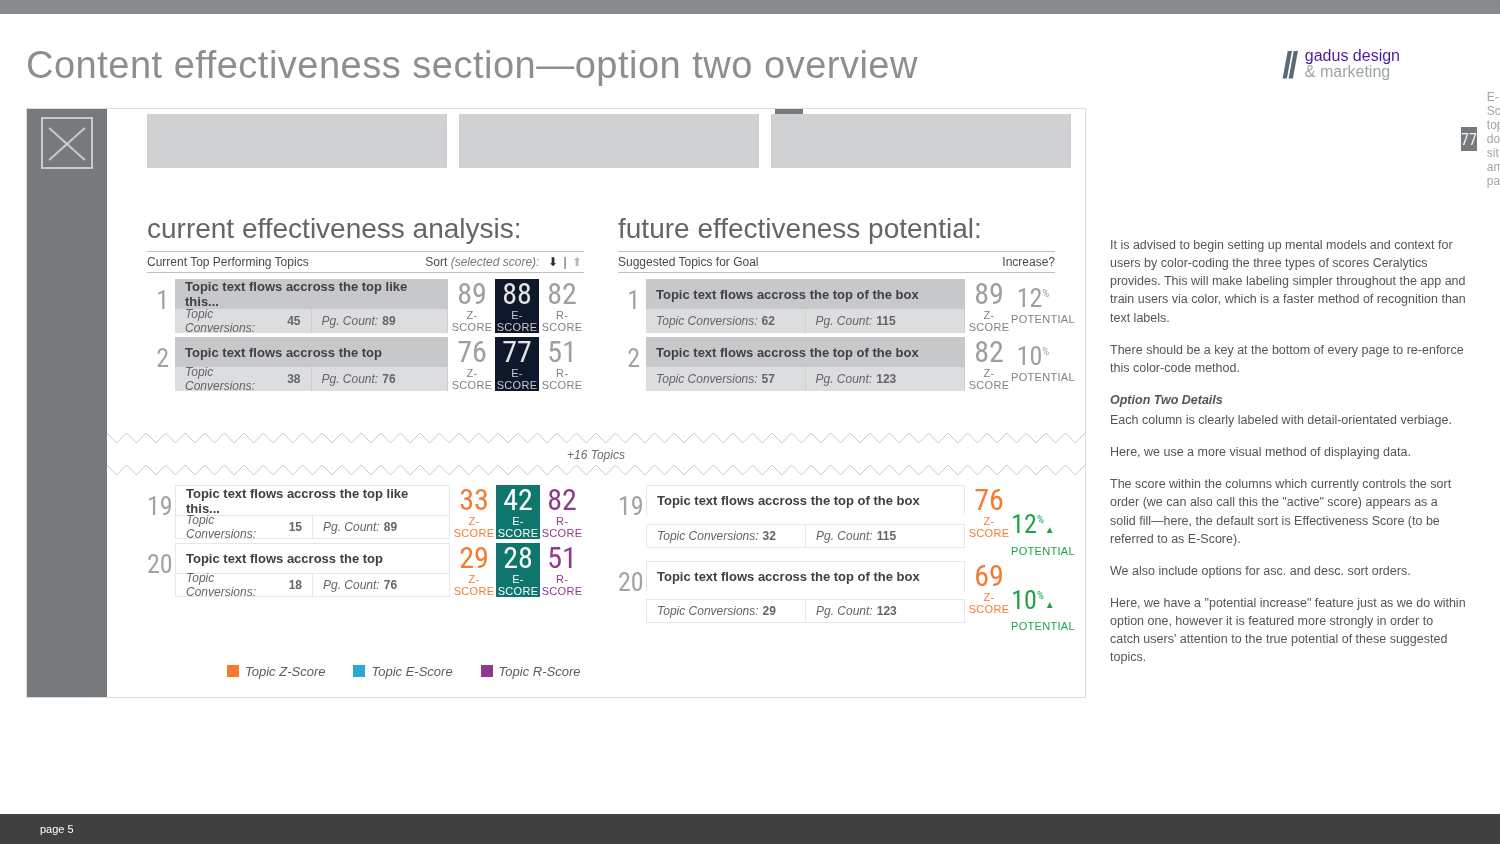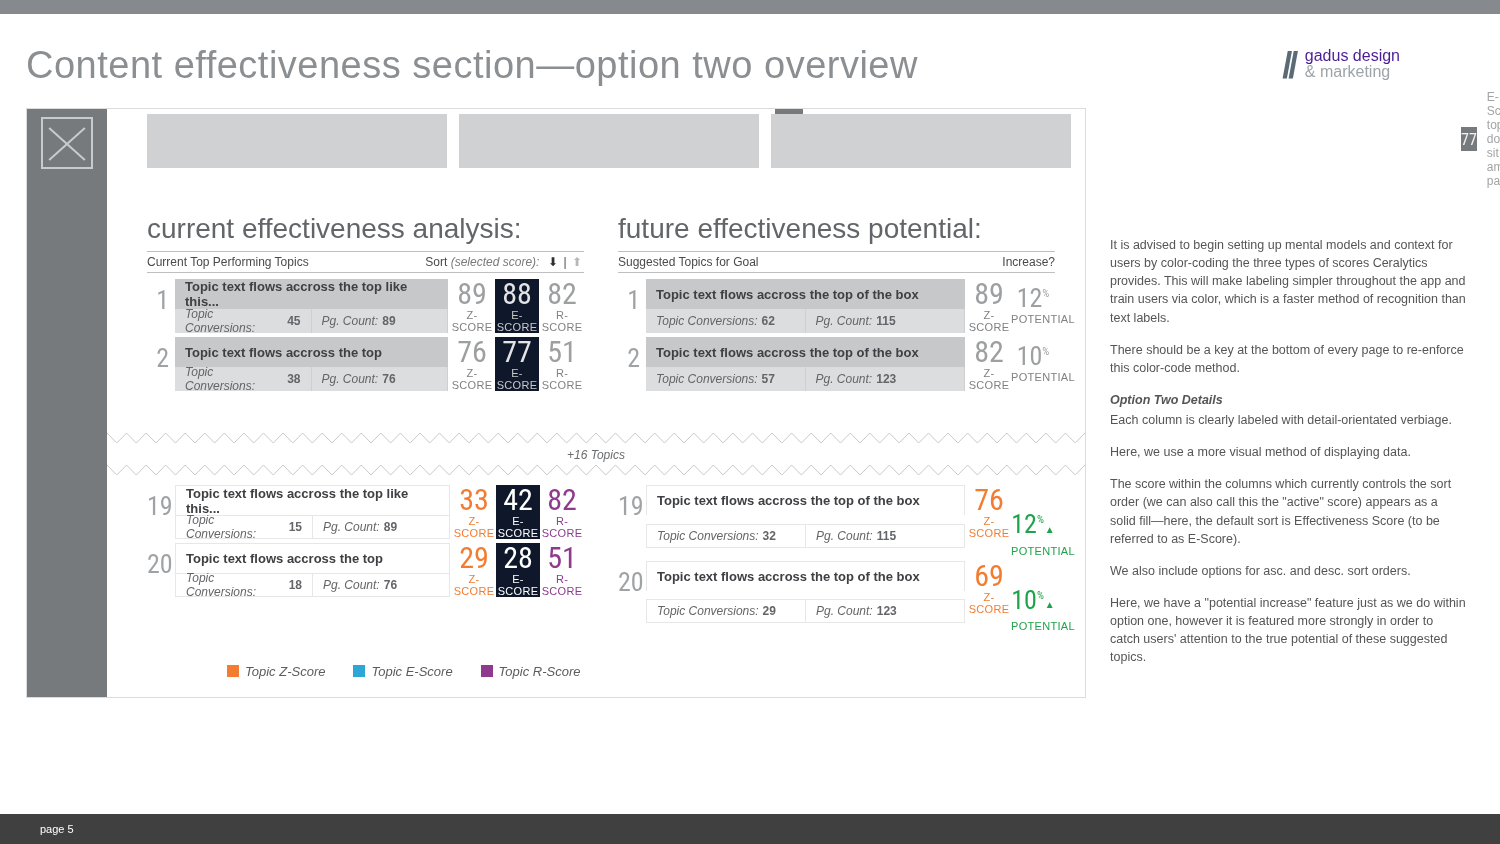--- a/index.html
+++ b/index.html
@@ -74,21 +74,21 @@
 
   .gray .score .big { color:#9d9fa1; }
   .gray .score .cap { color:#808183; }
   .gray .score.fill { background:#0f172a; margin: 0 1px; }
   .gray .score.fill .big { color:#e4e4e4; }
   .gray .score.fill .cap { color:#c9c9c9; }
 
   .z-col .big { color:#f37c31; } .z-col .cap { color:#f37c31; }
   .e-col .big { color:#2ea7d8; } .e-col .cap { color:#2ea7d8; }
   .r-col .big { color:#8e3a8d; } .r-col .cap { color:#8e3a8d; }
-  .e-col.fill { background:#0f172a; } .e-col.fill .big, .e-col.fill .cap { color:#fff; }
+  .e-col.fill { background:#0f766e; } .e-col.fill .big, .e-col.fill .cap { color:#fff; }
   .g-col .big { color:#1fa34a;margin-top:20px; } .g-col .cap { color:#1fa34a; }
 
   .pct .big { font-size: 26px; position: relative; }
   .pct-sym { font-size: 11px; vertical-align: super; }
   .pct .arrow-small { font-size: 10px; margin-left: 1px; }
 
   .zigzag { position: absolute; left: 0; right: 0; height: 30px; }
   .zigzag svg path { stroke:#c8c8c8; stroke-width:1; fill:none; }
   .zz-label { position:absolute; left:0; right:0; text-align:center; font-size:12px; font-style: italic; color:#6b6d6f; }
 

